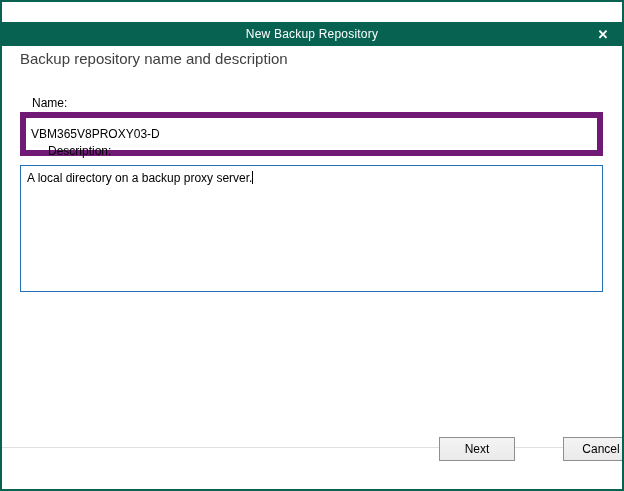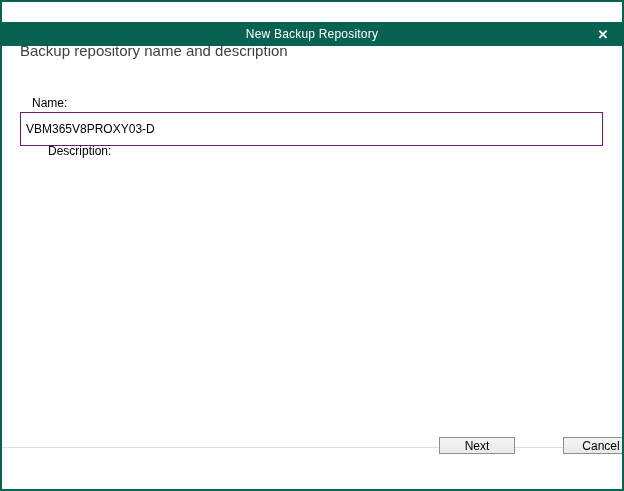--- a/index.html
+++ b/index.html
@@ -40,41 +40,41 @@
     font-size: 13px;
     font-weight: bold;
     cursor: pointer;
     background: transparent;
     border: none;
   }
 
   .heading {
     position: absolute;
     left: 18px;
-    top: 40px;
+    top: 48px;
     font-size: 15px;
     color: #404040;
   }
 
   .field-label {
     position: absolute;
     left: 30px;
     font-size: 12px;
     color: #000000;
   }
   .label-name { top: 94px; }
   .label-desc { top: 142px; margin-left: 16px; }
 
   .name-input {
     position: absolute;
     left: 18px;
     top: 110px;
     width: 583px;
     height: 25px;
-    border: 1px solid #701a75;
+    border: 6px solid #701a75;
     background: #ffffff;
     font-family: "Liberation Sans", sans-serif;
     font-size: 12px;
     color: #000000;
     padding: 16px 5px;
     outline: none;
   }
 
   .desc-box {
     position: absolute;
@@ -104,21 +104,21 @@
     left: 0; right: 0;
     top: 445px;
     height: 1px;
     background: #dfdfdf;
   }
 
   .footer-btn {
     position: absolute;
     top: 435px;
     width: 76px;
-    height: 17px;
+    height: 24px;
     background: linear-gradient(#f4f4f4, #eaeaea);
     border: 1px solid #8f8f8f;
     font-family: "Liberation Sans", sans-serif;
     font-size: 12px;
     color: #000000;
     cursor: pointer;
   }
   .btn-next { left: 437px; }
   .btn-cancel { left: 525px; margin-left: 36px; }
 </style>
@@ -131,19 +131,22 @@
     <span class="titlebar-title">New Backup Repository</span>
     <button class="close-btn">✕</button>
   </div>
 
   <div class="heading">Backup repository name and description</div>
 
   <div class="field-label label-name">Name:</div>
   <input class="name-input" type="text" value="VBM365V8PROXY03-D" style="">
 
   <div class="field-label label-desc">Description:</div>
+  <div class="desc-box">
+    <span>A local directory on a backup proxy server.</span><span class="caret"></span>
+  </div>
 
   <div class="separator"></div>
 
   <button class="footer-btn btn-next">Next</button>
   <button class="footer-btn btn-cancel">Cancel</button>
 
 </div>
 
 </body></html>

